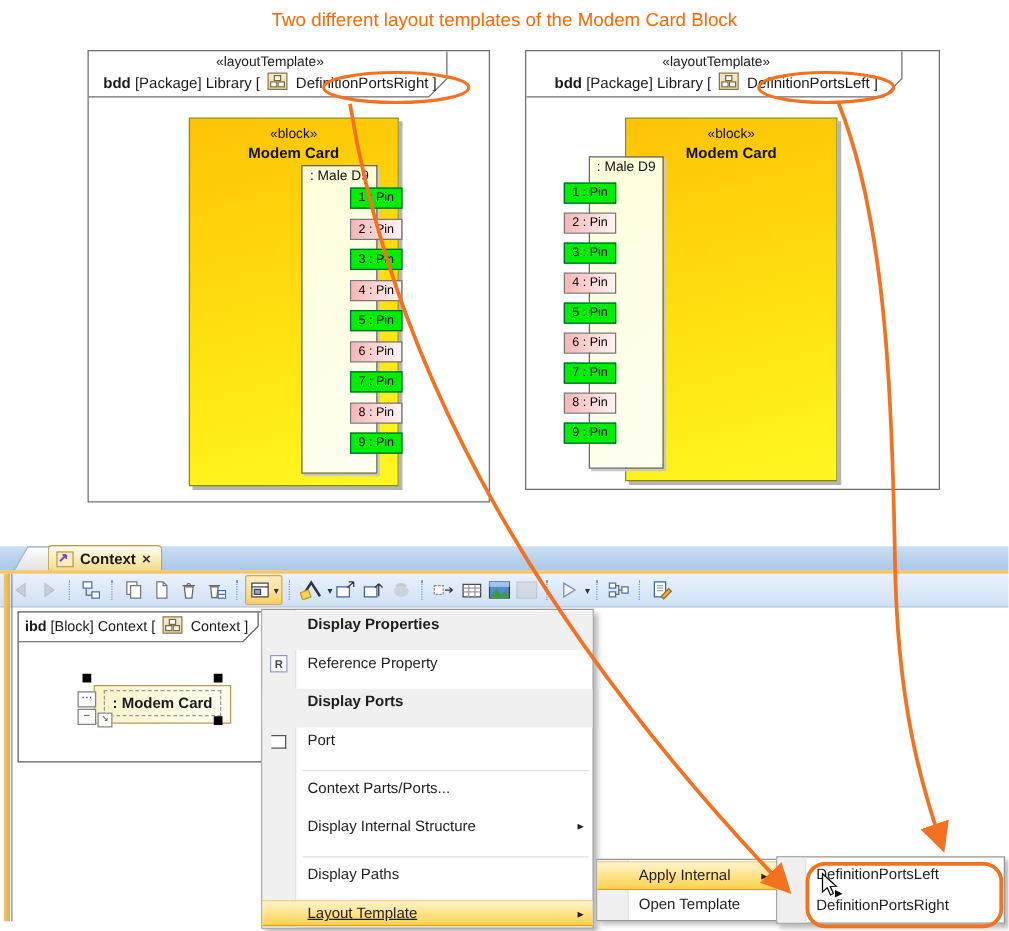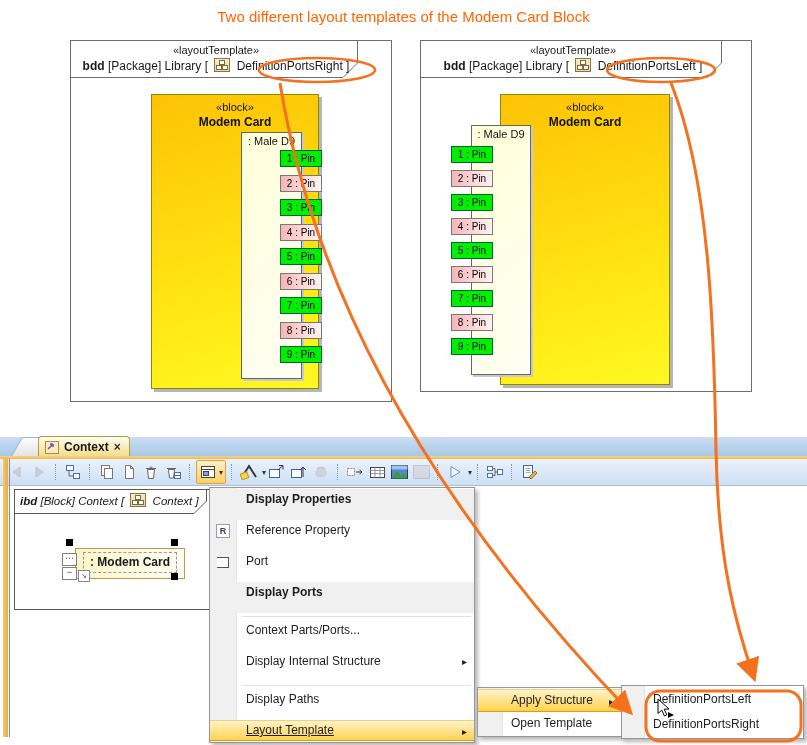--- a/index.html
+++ b/index.html
@@ -71,21 +71,21 @@
   .dis{opacity:.45;filter:grayscale(1);}
   #tbHighlight{display:flex;align-items:center;border:1px solid #e8a23b;border-radius:2px;
                background:linear-gradient(#fdf0c6,#fbd066);height:22px;padding:0 2px;flex:0 0 auto;}
   .ddarrow{font-size:8px;color:#333;margin-left:2px;}
 
   
   #canvas{position:absolute;left:0;top:487px;width:807px;height:250px;background:#fff;}
   #paneEdgeTan{position:absolute;left:3px;top:459px;width:5px;height:278px;
                background:linear-gradient(to right,#f2c96d,#e5ae45);}
   #paneEdgeGray{position:absolute;left:9px;top:459px;width:1px;height:278px;background:#8a8a8a;}
-  #ibdFrame{position:absolute;left:14px;top:489px;width:236px;height:119px;border:1px solid #5a5a5a;background:#fff;font-style:italic;}
+  #ibdFrame{position:absolute;left:14px;top:489px;width:236px;height:119px;border:1px solid #5a5a5a;background:#fff;}
   #ibdHeader{position:absolute;left:0;top:0;width:200px;height:24px;font-size:11.5px;white-space:nowrap;}
   #ibdHeader .txt{position:absolute;left:5px;top:3px;}
   
   #mcard{position:absolute;left:75px;top:548px;width:108px;height:29px;
          background:linear-gradient(to right,#fbf4c8,#fefdf2);border:1px solid #b89b50;}
   #mcardName{position:absolute;left:7px;top:3px;width:92px;height:19px;line-height:19px;
              border:1px dashed #999;text-align:center;font-size:12px;font-weight:bold;}
   .handle{position:absolute;width:7px;height:7px;background:#000;}
   .sbtn{position:absolute;width:13px;height:11px;background:#fff;border:1px solid #808080;
         font-size:9px;line-height:9px;text-align:center;color:#333;}
@@ -369,33 +369,33 @@
   <div class="handle" style="left:66px;top:573px;"></div>
   <div class="handle" style="left:171px;top:573px;"></div>
   <div class="sbtn" style="left:62px;top:553px;">⋯</div>
   <div class="sbtn" style="left:62px;top:567px;">−</div>
   <div id="innerIco">↘</div>
 
   <div class="menu" id="mainMenu">
     <div class="gutter"></div>
     <div class="mi bold"><span>Display Properties</span></div>
     <div class="mi"><span class="ricon">R</span><span>Reference Property</span></div>
+    <div class="mi bold"><span>Display Ports</span></div>
     <div class="mi"><span class="porticon"></span><span>Port</span></div>
-    <div class="mi bold"><span>Display Ports</span></div>
     <div class="msep"></div>
     <div class="mi"><span>Context Parts/Ports...</span></div>
     <div class="mi"><span>Display Internal Structure</span><span class="sub">▸</span></div>
     <div class="msep"></div>
     <div class="mi"><span>Display Paths</span></div>
     <div class="mi hl"><span>Layout Template</span><span class="sub">▸</span></div>
   </div>
 
   <div class="menu" id="applyMenu">
     <div class="gutter"></div>
-    <div class="mi hl"><span>Apply Structure</span><span class="sub">▸</span></div>
+    <div class="mi hl"><span>Apply Internal</span><span class="sub">▸</span></div>
     <div class="mi"><span>Open Template</span></div>
   </div>
 
   <div class="menu" id="tplMenu">
     <div class="gutter"></div>
     <div class="mi"><span>DefinitionPortsLeft</span></div>
     <div class="mi"><span>DefinitionPortsRight</span></div>
   </div>
 
   <svg id="overlay">

